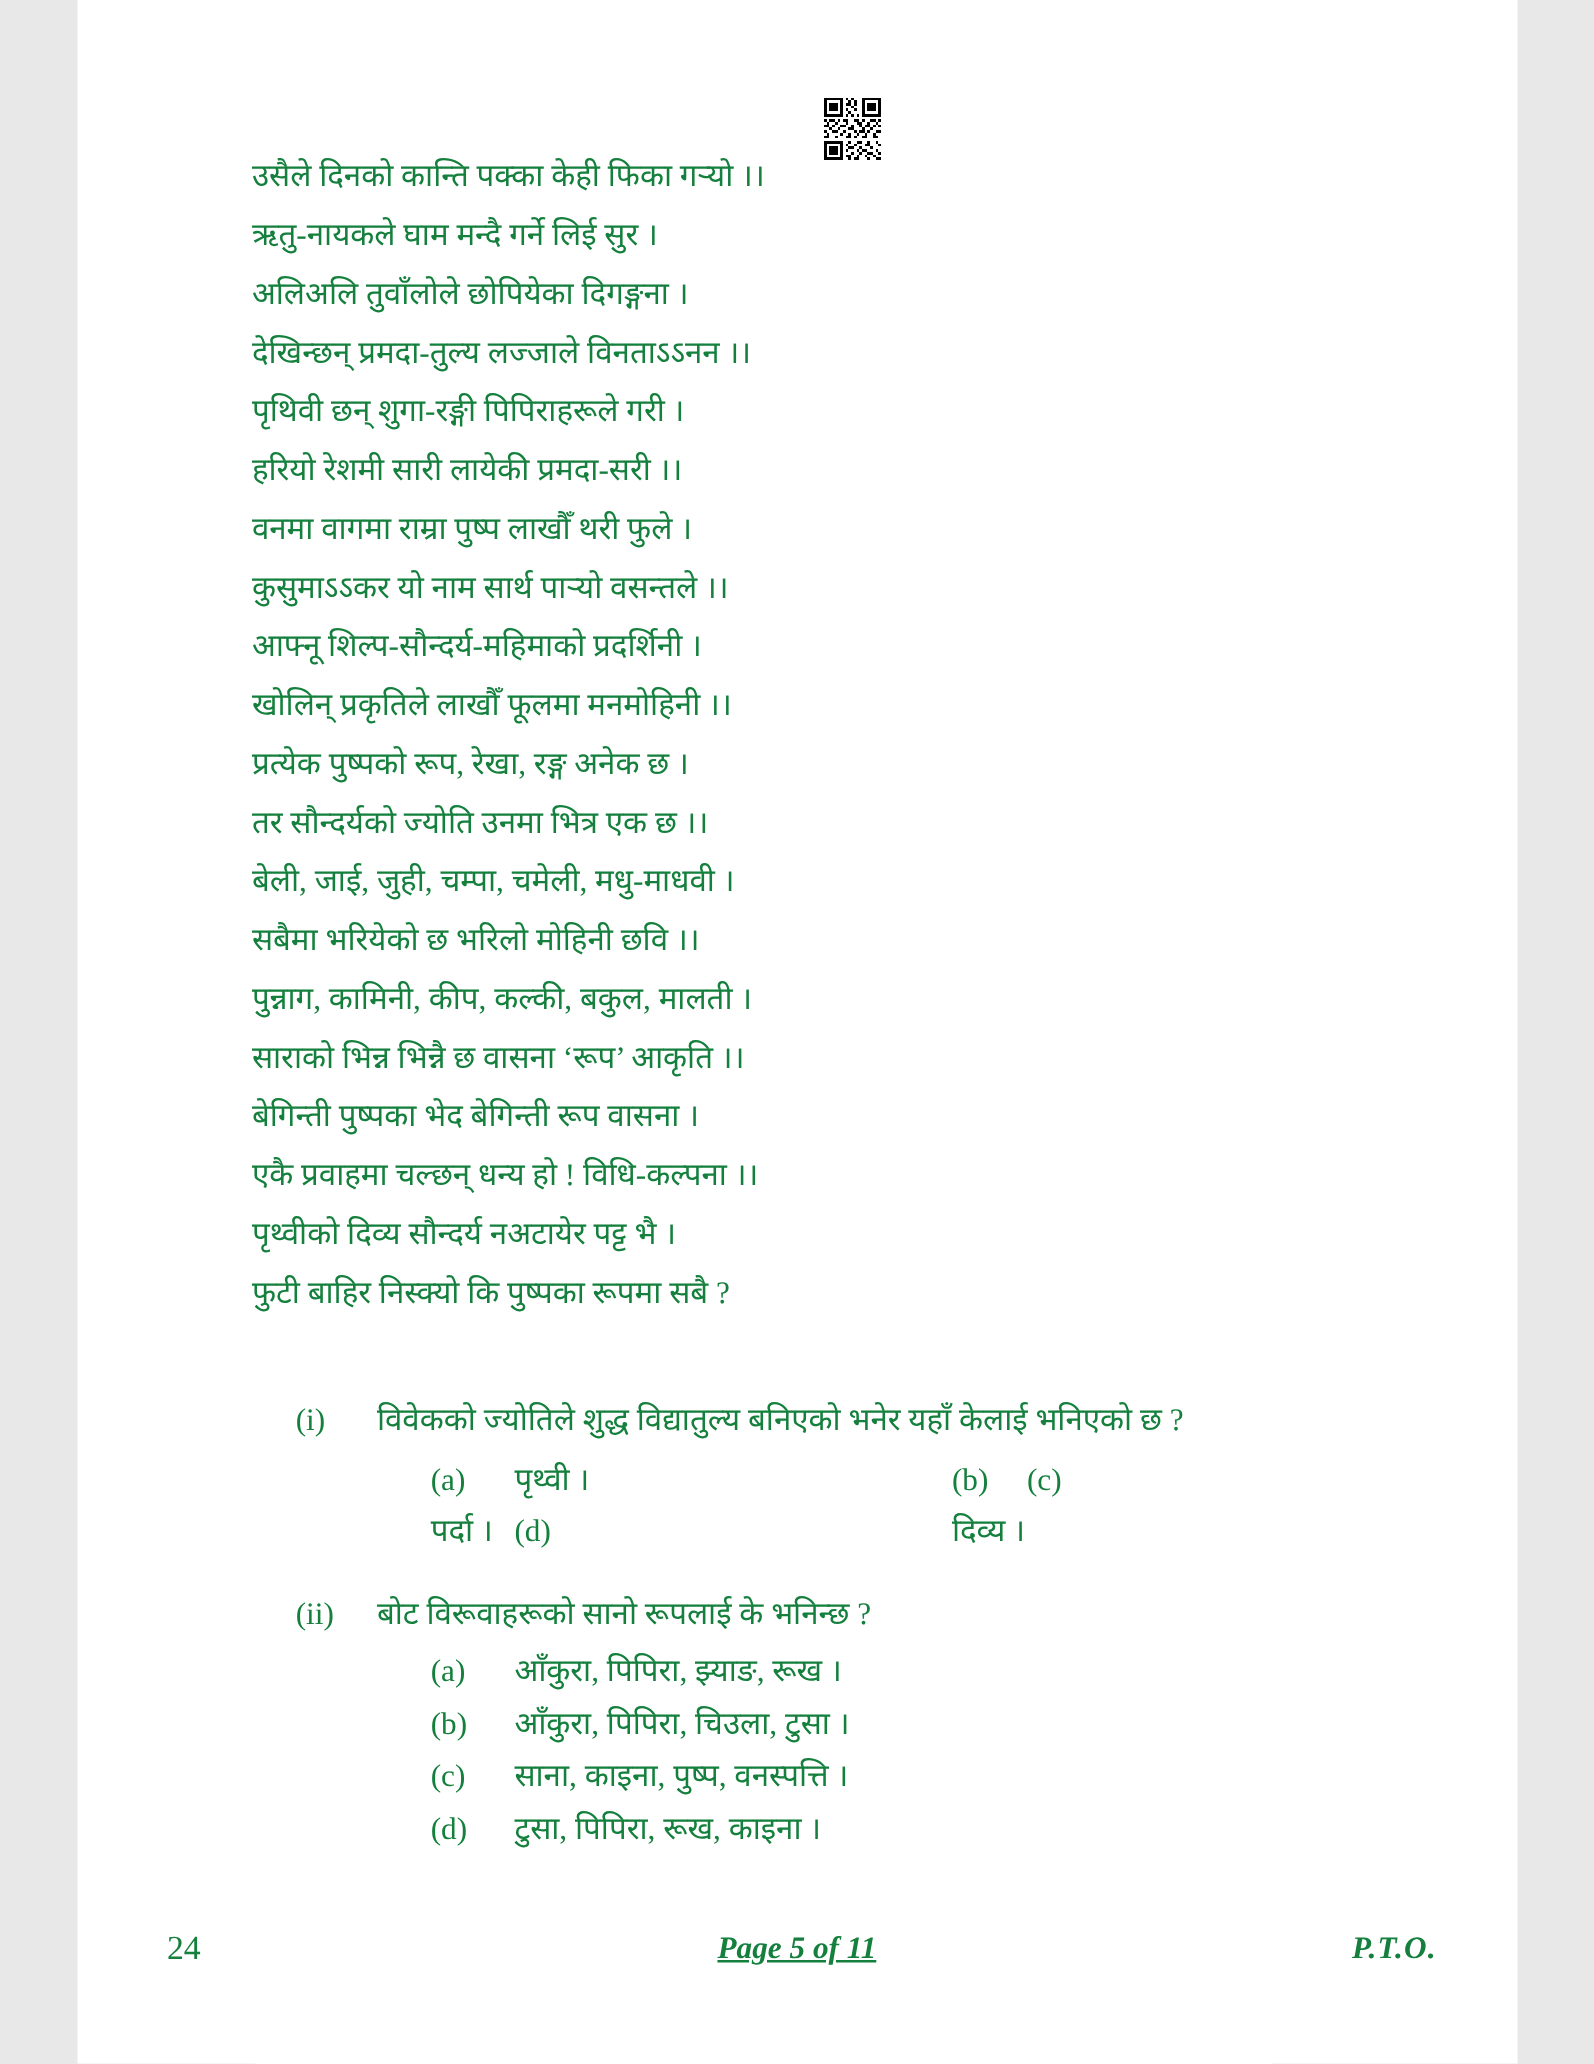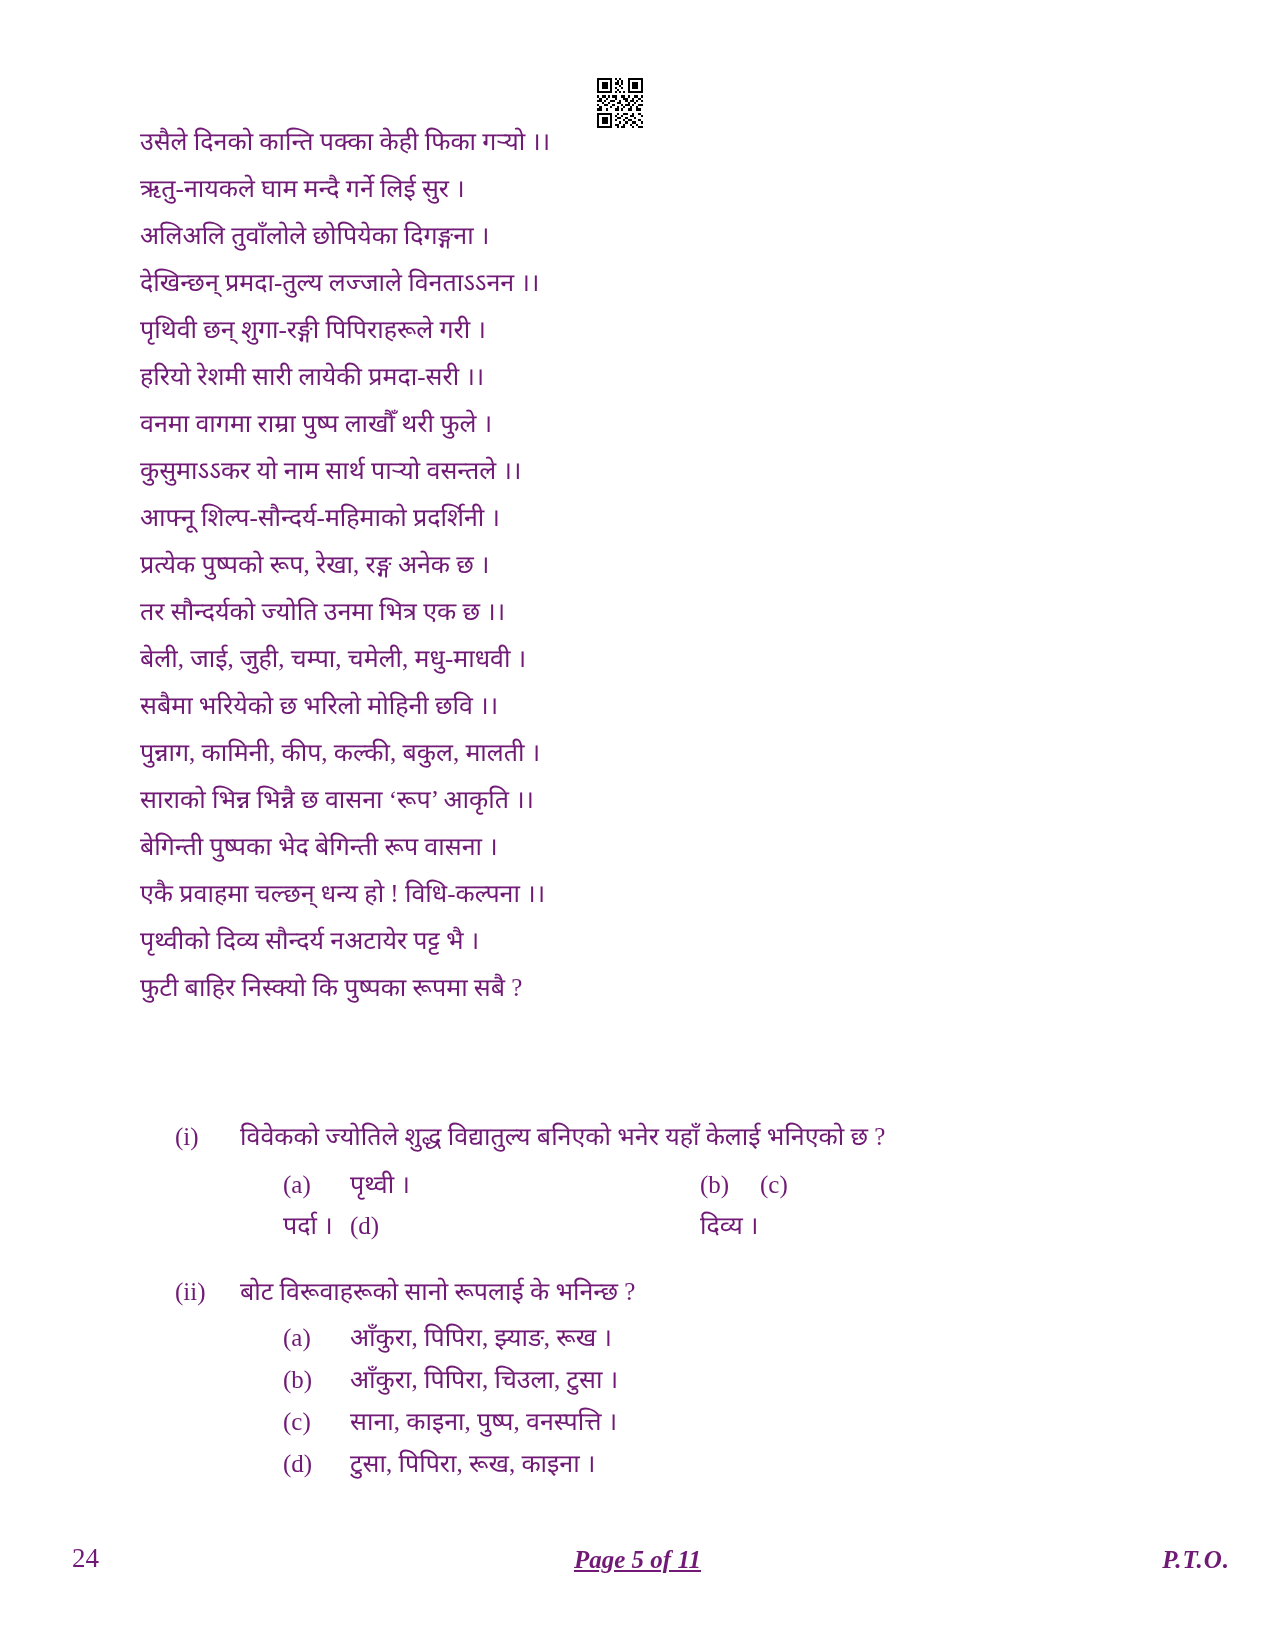--- a/index.html
+++ b/index.html
@@ -1,23 +1,23 @@
 <!DOCTYPE html>
 <html><head>
 <meta charset="utf-8">
 <style>
   * { margin: 0; padding: 0; box-sizing: border-box; }
   html, body { background: #e8e8e8; }
   .page {
     position: relative;
-    width: 1275px;
+    width: 1152px;
     height: 1651px;
     margin: 0 auto;
     background: #ffffff;
-    color: #701a75;
+    color: #15803d;
     font-family: "Liberation Serif", "DejaVu Serif", serif;
     overflow: hidden;
   }
   .qr {
     position: absolute;
     top: 78px;
     left: 597px;
     width: 46px;
     height: 50px;
   }
@@ -54,23 +54,23 @@
     grid-template-columns: 67px auto;
     row-gap: 9px;
     font-size: 25px;
     line-height: 33px;
   }
   .footer {
     position: absolute;
     top: 1543px;
     left: 0;
     width: 100%;
-    padding: 0 45px 0 72px;
+    padding: 0 64px 0 72px;
     display: flex;
-    align-items: flex-end;
+    align-items: center;
     justify-content: space-between;
     font-size: 25px;
   }
   .footer .fnum { font-size: 27px; }
   .footer .fcenter {
     font-weight: 700;
     font-style: italic;
     position: absolute;
     left: 50%;
     transform: translateX(-50%);
@@ -193,20 +193,21 @@
   <div class="poem">
     <div class="pline">उसैले दिनको कान्ति पक्का केही फिका गऱ्यो ।।</div>
     <div class="pline">ऋतु-नायकले घाम मन्दै गर्ने लिई सुर ।</div>
     <div class="pline">अलिअलि तुवाँलोले छोपियेका दिगङ्गना ।</div>
     <div class="pline">देखिन्छन् प्रमदा-तुल्य लज्जाले विनताऽऽनन ।।</div>
     <div class="pline">पृथिवी छन् शुगा-रङ्गी पिपिराहरूले गरी ।</div>
     <div class="pline">हरियो रेशमी सारी लायेकी प्रमदा-सरी ।।</div>
     <div class="pline">वनमा वागमा राम्रा पुष्प लाखौँ थरी फुले ।</div>
     <div class="pline">कुसुमाऽऽकर यो नाम सार्थ पाऱ्यो वसन्तले ।।</div>
     <div class="pline">आफ्नू शिल्प-सौन्दर्य-महिमाको प्रदर्शिनी ।</div>
+    <div class="pline">खोलिन् प्रकृतिले लाखौँ फूलमा मनमोहिनी ।।</div>
     <div class="pline">प्रत्येक पुष्पको रूप, रेखा, रङ्ग अनेक छ ।</div>
     <div class="pline">तर सौन्दर्यको ज्योति उनमा भित्र एक छ ।।</div>
     <div class="pline">बेली, जाई, जुही, चम्पा, चमेली, मधु-माधवी ।</div>
     <div class="pline">सबैमा भरियेको छ भरिलो मोहिनी छवि ।।</div>
     <div class="pline">पुन्नाग, कामिनी, कीप, कल्की, बकुल, मालती ।</div>
     <div class="pline">साराको भिन्न भिन्नै छ वासना ‘रूप’ आकृति ।।</div>
     <div class="pline">बेगिन्ती पुष्पका भेद बेगिन्ती रूप वासना ।</div>
     <div class="pline">एकै प्रवाहमा चल्छन् धन्य हो ! विधि-कल्पना ।।</div>
     <div class="pline">पृथ्वीको दिव्य सौन्दर्य नअटायेर पट्ट भै ।</div>
     <div class="pline">फुटी बाहिर निस्क्यो कि पुष्पका रूपमा सबै ?</div>

